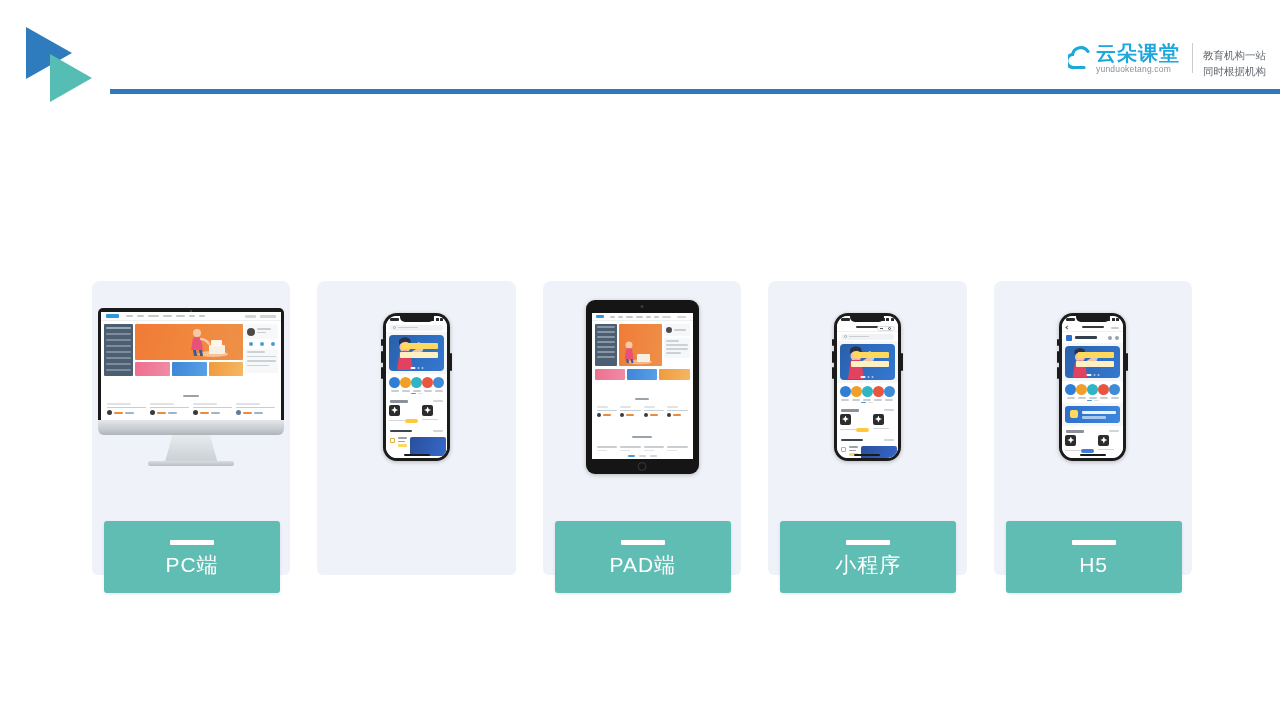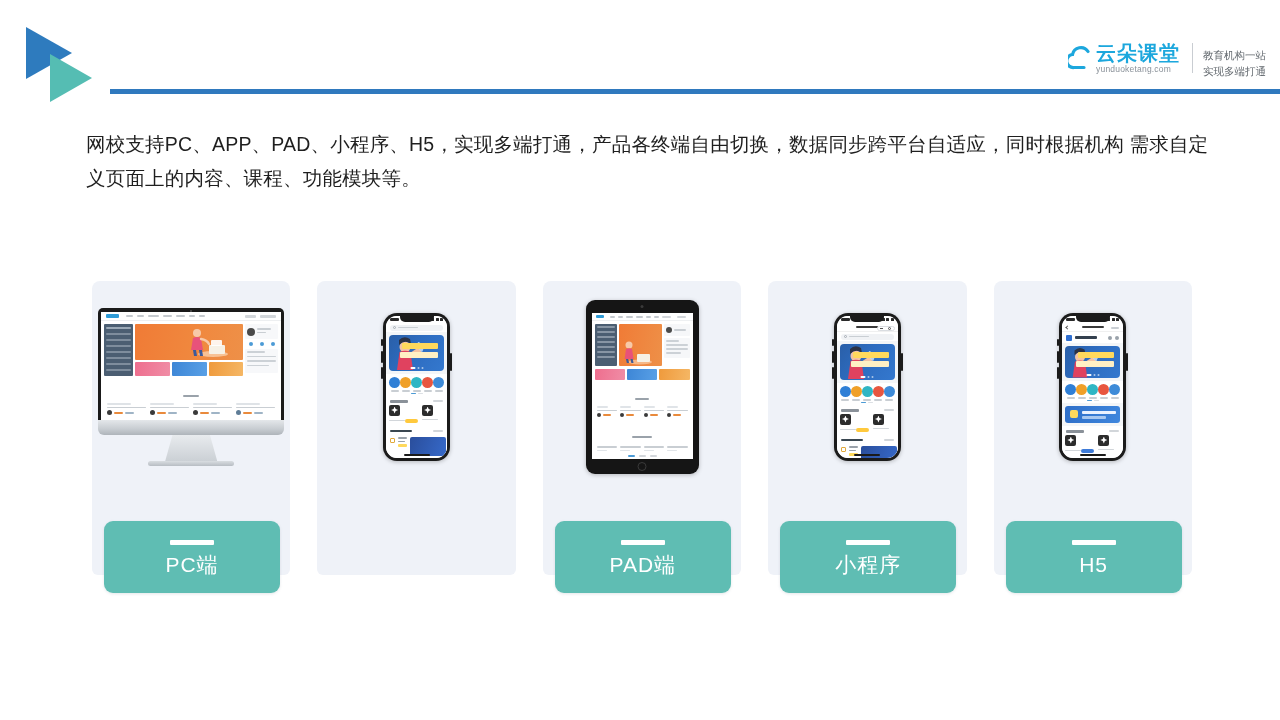--- a/index.html
+++ b/index.html
@@ -76,21 +76,21 @@
 
   .device-zone {
     width: 100%; height: 212px;
     display: flex; align-items: center; justify-content: center;
   }
 
   .label-box {
     position: absolute; left: 12px; bottom: -18px;
     width: 176px; height: 72px;
     background: #5FBDB3;
-    border-radius: 9px;
+    border-radius: 3px;
     display: flex; flex-direction: column; align-items: center; justify-content: center;
     box-shadow: 0 1px 3px rgba(120,140,150,.20);
   }
   .label-dash { width: 44px; height: 5px; background: #ffffff; border-radius: 1px; margin-bottom: 9px; }
   .label-text { color: #ffffff; font-size: 21px; letter-spacing: 1px; line-height: 1; }
 
   
   .imac { position: relative; width: 186px; }
   .imac-bezel {
     width: 186px; height: 112px; background: #1A1A1A;
@@ -318,29 +318,25 @@
           <path d="M20 7.5 A8.5 8.5 0 0 0 4.5 10.5 A6.5 6.5 0 0 0 6 23.5 L16 23.5" fill="none" stroke="#1CA7DD" stroke-width="3.2" stroke-linecap="round"></path>
         </svg>
       </div>
       <div id="brand-names">
         <span id="brand-cn">云朵课堂</span>
         <span id="brand-url">yunduoketang.com</span>
       </div>
       <div id="brand-divider"></div>
       <div id="brand-slogan">
         <span>教育机构一站</span>
-        <span>实现多端打通</span>
+        <span>同时根据机构</span>
       </div>
     </div>
   </div>
 
-  <div id="paragraph">
-    <span>网校支持PC、APP、PAD、小程序、H5，实现多端打通，产品各终端自由切换，数据同步跨平台自适应，同时根据机构</span>
-    <span>需求自定义页面上的内容、课程、功能模块等。</span>
-  </div>
 
   <div id="cards">
 
     <div class="card">
       <div class="device-zone">
         <div class="imac">
           <div class="imac-bezel">
             <span class="imac-cam"></span>
             <div class="imac-screen">
               <div class="dk-nav">

